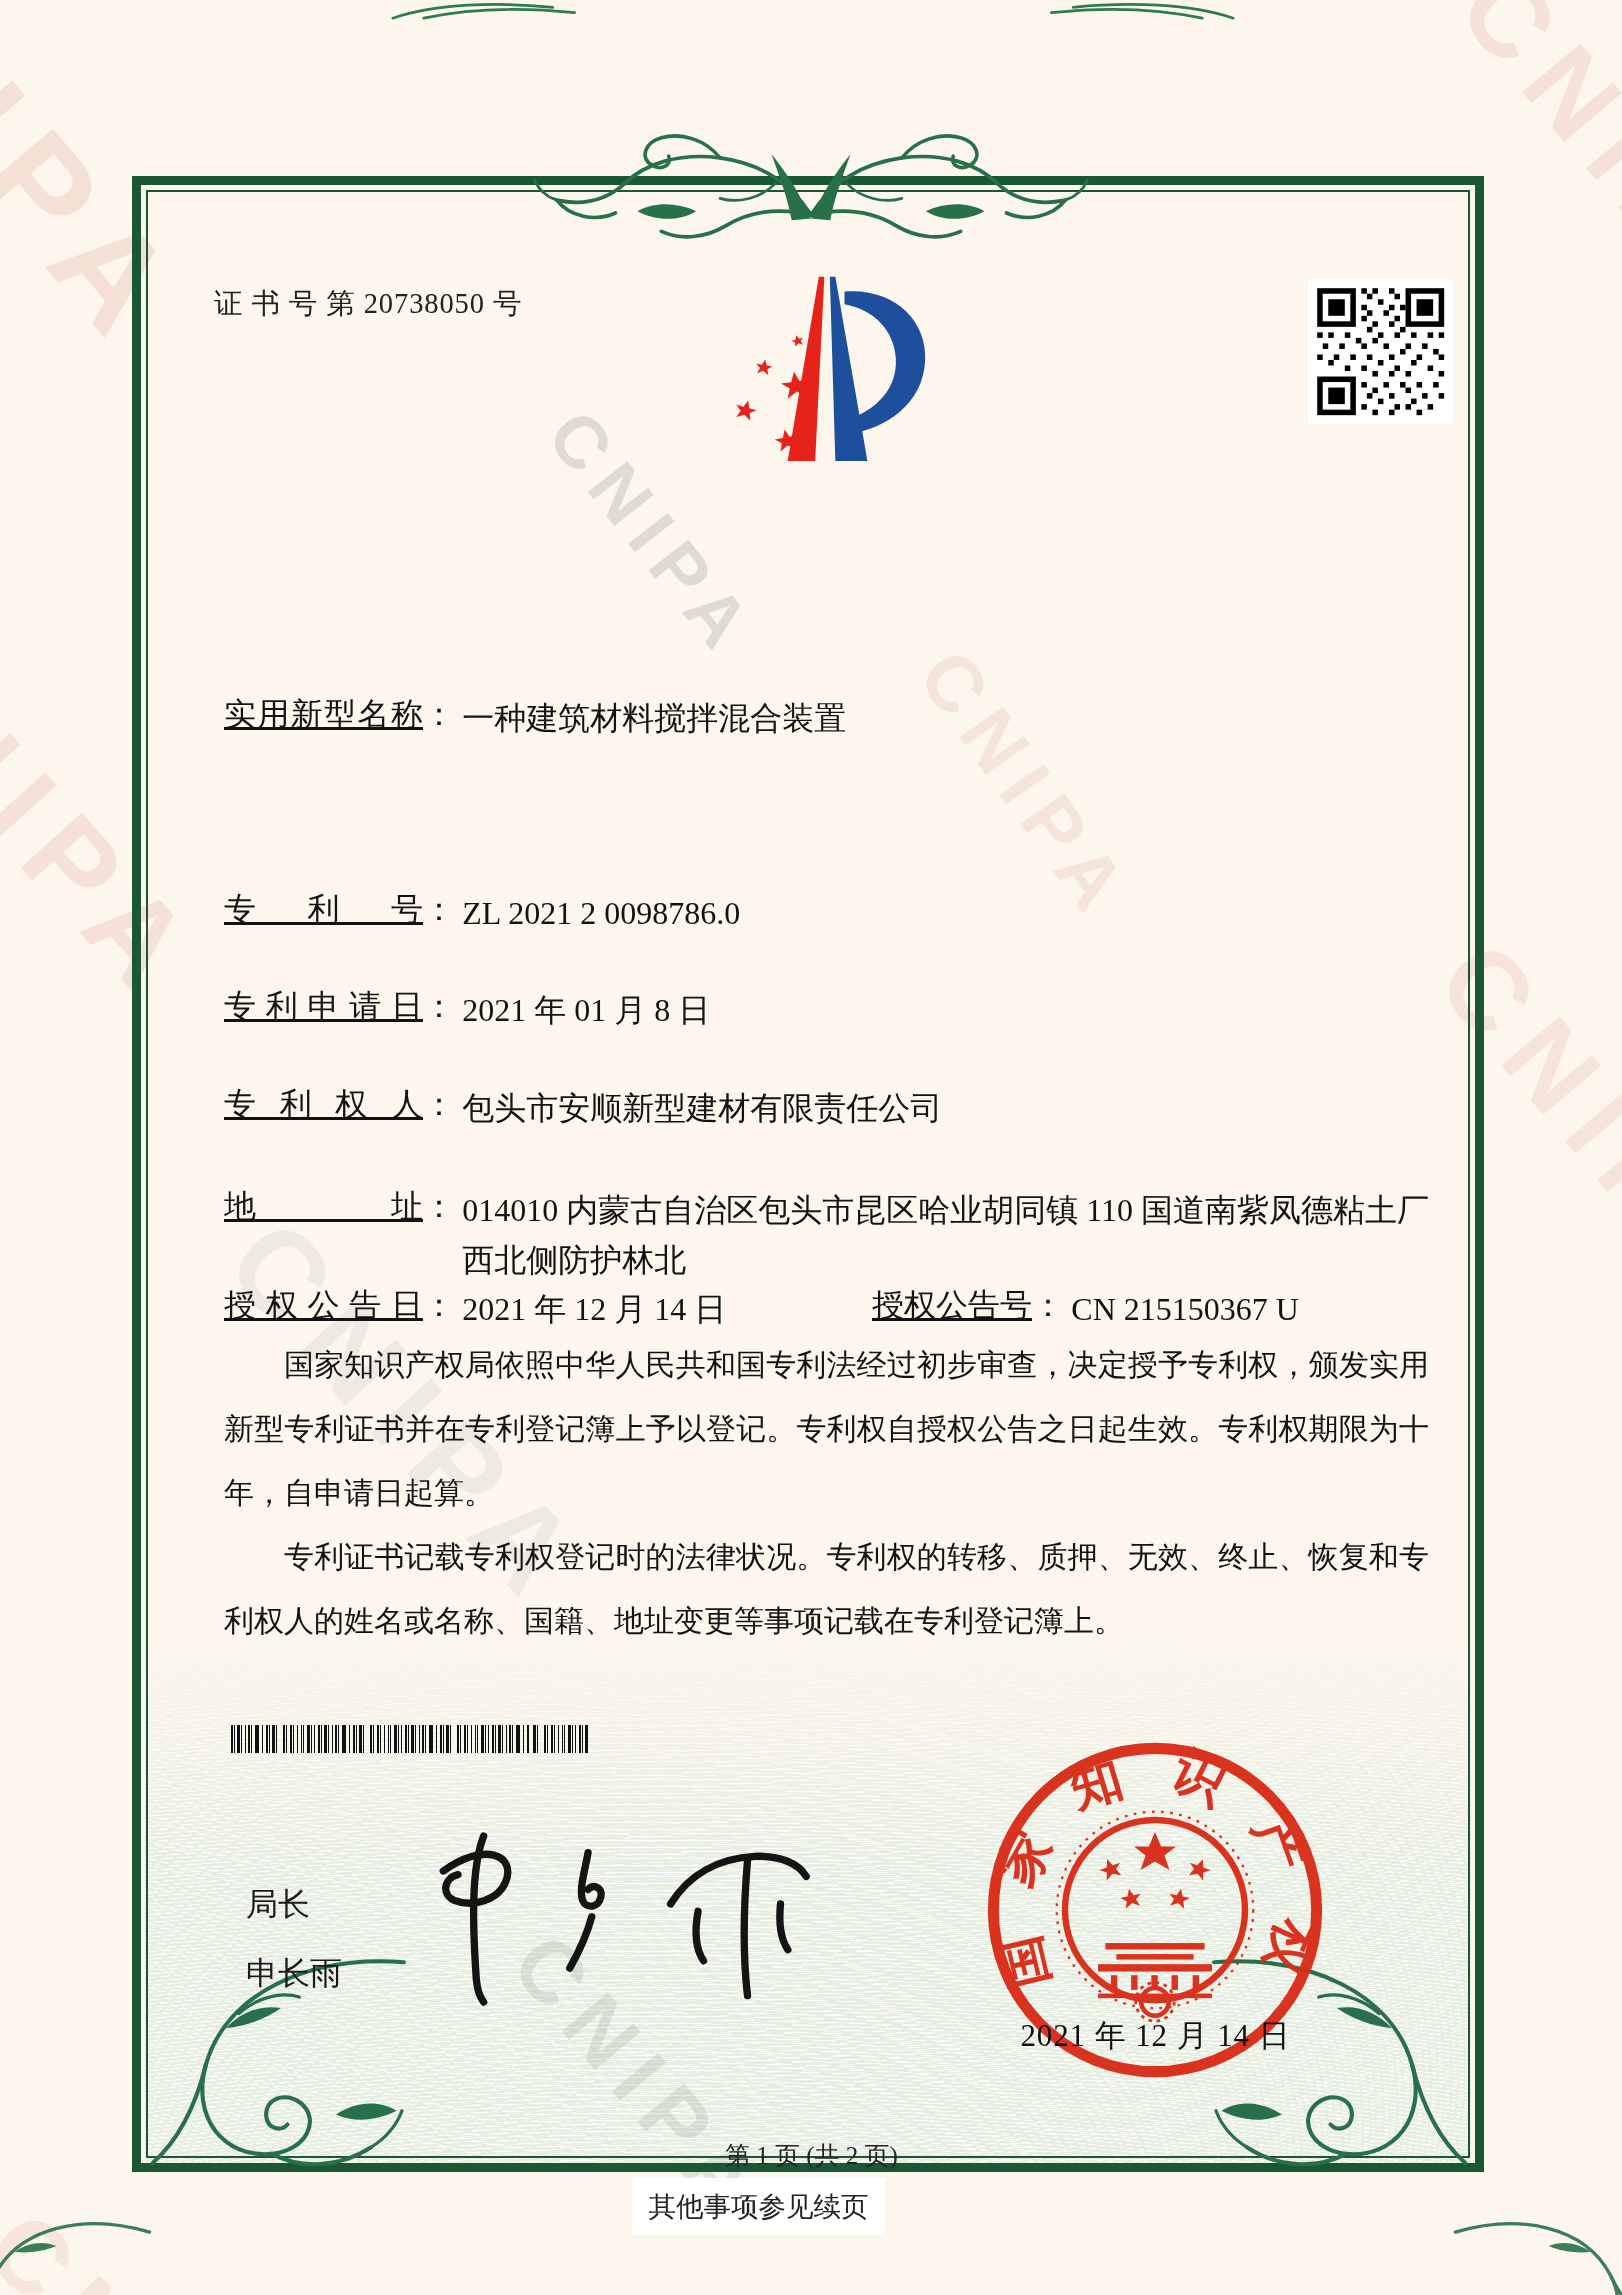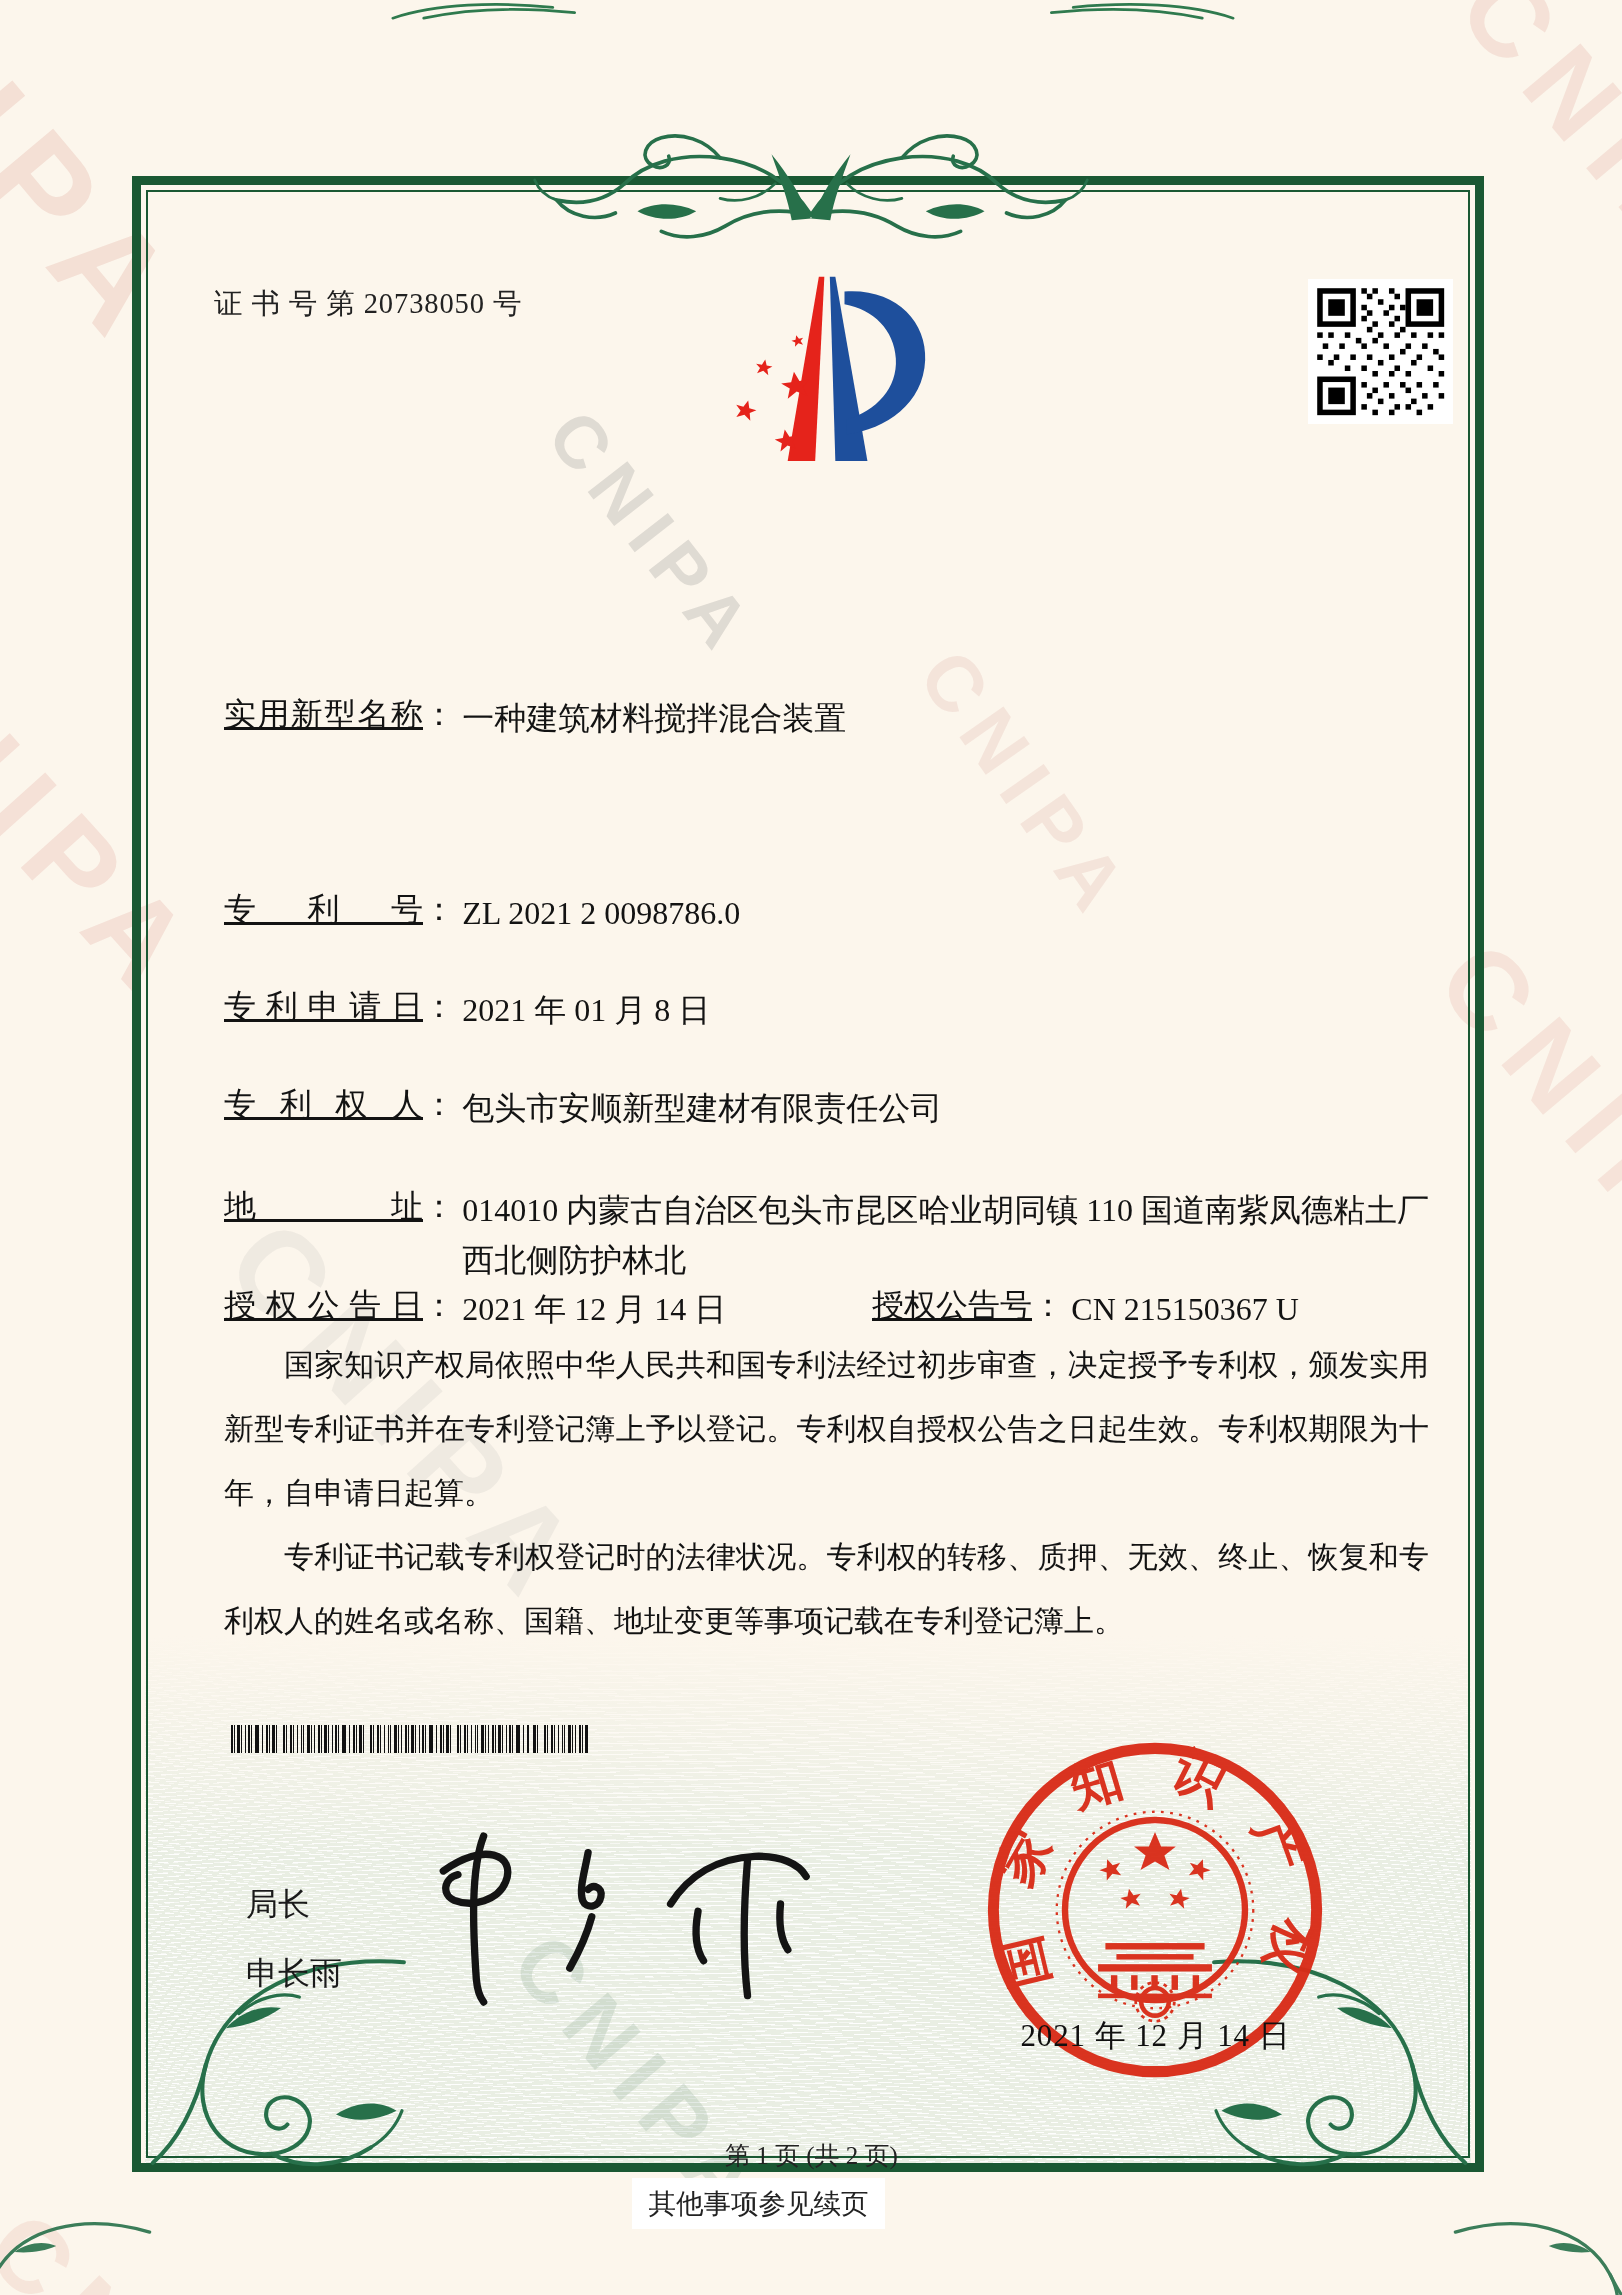--- a/index.html
+++ b/index.html
@@ -63,21 +63,21 @@
     background:repeating-linear-gradient(90deg,#111 0 1.8px,transparent 1.8px 2.8px,#111 2.8px 3.7px,
       transparent 3.7px 6.4px,#111 6.4px 9.2px,transparent 9.2px 10px,#111 10px 11px,
       transparent 11px 13.8px,#111 13.8px 14.7px,transparent 14.7px 17.4px);}
   .juzhang{left:246px;top:1883px;font-size:32px;}
   .dname{left:246px;top:1952px;font-size:32px;}
   .signature{left:395px;top:1816px;}
   .seal{left:975px;top:1730px;z-index:5;opacity:.96;}
   .sealdate{left:990px;top:2015px;width:331px;text-align:center;font-size:31px;
             letter-spacing:0.9px;color:#101010;z-index:6;}
   .pageinfo{left:0;right:0;top:2099px;text-align:center;font-size:25px;color:#222;margin-top:40px;}
-  .cont{left:632px;top:2178px;width:253px;height:51px;background:#fff;display:flex;
+  .cont{left:632px;top:2178px;width:253px;height:57px;background:#fff;display:flex;
         align-items:center;justify-content:center;font-size:27.5px;color:#222;}
 </style>
 </head>
 <body>
 
 <div class="page">
 
   <div class="waves"></div>
 
   <span class="wm wm1">CNIPA</span>

